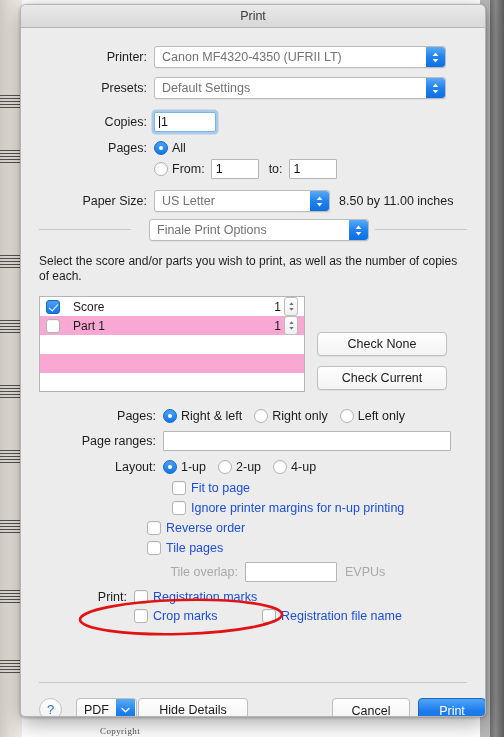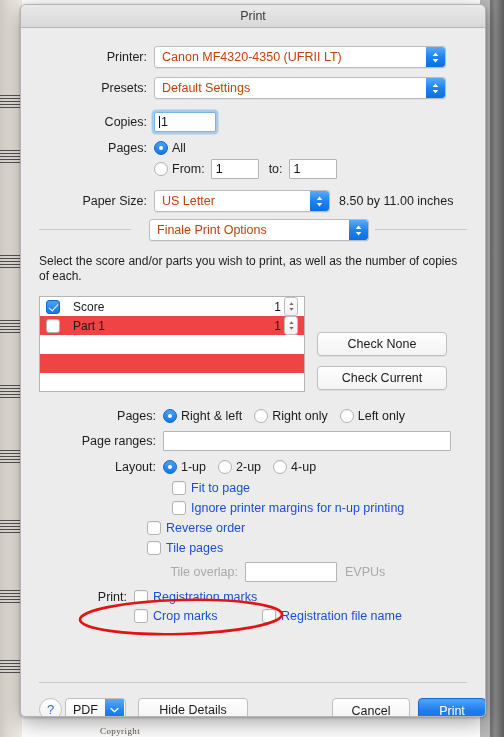--- a/index.html
+++ b/index.html
@@ -73,21 +73,21 @@
   
   .popup {
     position: relative; height: 20px;
     background: #ffffff;
     border: 1px solid #bcbcbc;
     border-radius: 3px;
     display: flex; align-items: center;
     box-shadow: 0 1px 0 rgba(0,0,0,.05);
   }
   .popup .ptext {
-    font-size: 12.5px; color: #c2410c; padding-left: 7px;
+    font-size: 12.5px; color: #737373; padding-left: 7px;
     white-space: nowrap; overflow: hidden;
   }
   .popup .parrows {
     position: absolute; right: 0; top: 0; bottom: 0; width: 19px;
     background: linear-gradient(to bottom, #5aaaf7 0%, #1f82f0 50%, #0d6fe0 100%);
     border-radius: 0 3px 3px 0;
     display: flex; flex-direction: column; align-items: center; justify-content: center;
   }
   .parrows svg { display: block; }
 
@@ -165,21 +165,21 @@
 
   
   .helptext { font-size: 12px; color: #1d1d1d; line-height: 15px; }
 
   
   .listbox {
     position: absolute; background: #fff;
     border: 1px solid #b5b5b5;
   }
   .lrow { display: flex; align-items: center; height: 19px; padding: 0 6px; }
-  .lrow.alt { background: #ef4444; }
+  .lrow.alt { background: #f9a8d4; }
   .lrow .lname { font-size: 12px; color: #1b1b1b; flex: 1; padding-left: 8px; }
   .lrow .lnum { font-size: 12px; color: #1b1b1b; padding-right: 3px; }
 
   .stepper {
     width: 12px; height: 17px; border: 1px solid #bdbdbd; border-radius: 3px;
     background: linear-gradient(to bottom, #fdfdfd, #f0f0f0);
     display: flex; flex-direction: column; align-items: center; justify-content: center;
   }
   .stepper svg { display:block; }
 
@@ -517,21 +517,21 @@
         </div>
       </div>
 
       
       <div class="bottombar">
         <div class="sep" style="margin:0 18px"></div>
         <div style="position:relative;height:51px">
           <div class="helpbtn" style="position:absolute;left:18px;top:15px">
             <span>?</span>
           </div>
-          <div class="pdfbtn" style="position:absolute;left:44px;top:15px;width:59px">
+          <div class="pdfbtn" style="position:absolute;left:55px;top:15px;width:59px">
             <span class="ptxt">PDF</span>
             <span class="pchev">
               <svg width="9" height="6" viewBox="0 0 9 6">
                   <path d="M1 1.4 L4.5 4.8 L8 1.4" stroke="#fff" stroke-width="1.4" fill="none" stroke-linecap="round" stroke-linejoin="round"></path>
                 </svg>
             </span>
           </div>
           <div class="btn" style="position:absolute;left:117px;top:15px;width:108px;height:22px">
             <span>Hide Details</span>
           </div>

